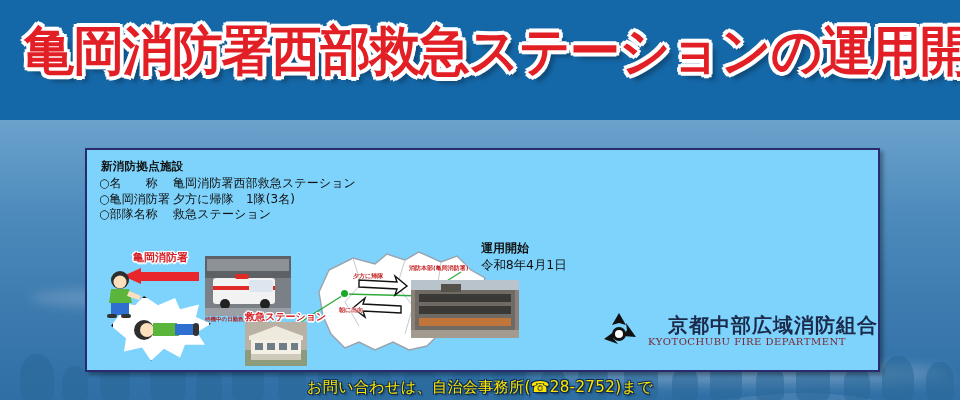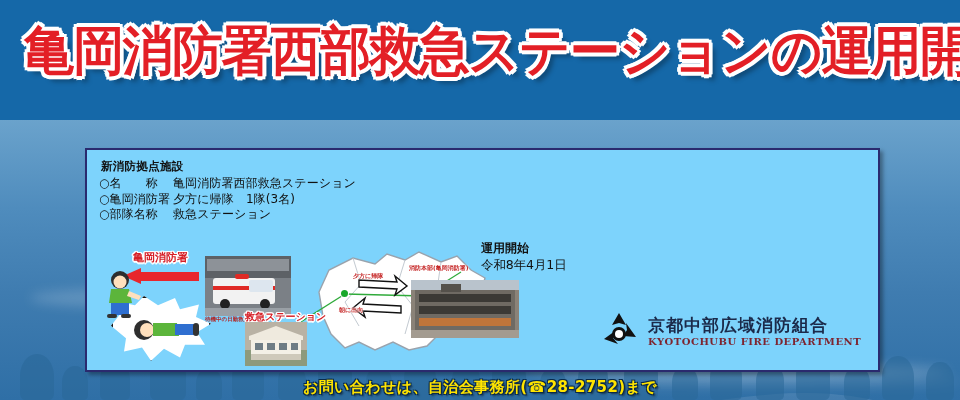--- a/index.html
+++ b/index.html
@@ -75,25 +75,25 @@
   .rt{position:absolute;left:394px;top:78px;width:392px;}
   .rt .sec{font-size:12px;font-weight:bold;color:#111;line-height:16px;}
   .rt .body{font-size:12.5px;color:#111;line-height:17px;letter-spacing:-.1px;}
   .rt .gap{height:12px;}
 
   
   .logo{position:absolute;left:512px;top:161px;display:flex;align-items:center;gap:9px;}
   .logo .mark{width:40px;height:40px;flex:0 0 40px;}
   .logo .txt .jp{
     font-family:"DejaVu Serif","Liberation Serif",serif;
-    font-size:17px;font-weight:bold;color:#1b2a4a;letter-spacing:1px;line-height:20px;
+    font-size:20px;font-weight:bold;color:#1b2a4a;letter-spacing:1px;line-height:20px;margin-left:20px;
   }
   .logo .txt .en{
     font-family:"DejaVu Serif","Liberation Serif",serif;
-    font-size:10px;font-weight:bold;color:#7d2530;letter-spacing:.5px;line-height:13px;
+    font-size:10px;font-weight:normal;color:#7d2530;letter-spacing:.5px;line-height:13px;
   }
 
   
   .illus{position:absolute;left:6px;top:98px;width:500px;height:122px;}
 
   .callout{
     position:absolute;font-size:11px;font-weight:bold;color:#d62027;
     white-space:nowrap;
     text-shadow:1.5px 0 0 #fff,-1.5px 0 0 #fff,0 1.5px 0 #fff,0 -1.5px 0 #fff,
                 1px 1px 0 #fff,-1px 1px 0 #fff,1px -1px 0 #fff,-1px -1px 0 #fff;
@@ -138,21 +138,21 @@
   .lbl-morn{left:38px;top:56px;}
   .lbl-hq{left:108px;top:14px;}
   .dot{position:absolute;width:7px;height:7px;border-radius:50%;background:#17a82a;box-shadow:0 0 0 1px #fff;}
 
   
   .bottombar{
     position:absolute;left:0;bottom:0;width:960px;height:26px;
     display:flex;align-items:center;justify-content:center;
   }
   .bottombar .t{
-    font-size:15px;font-weight:bold;color:#ffe400;letter-spacing:.4px;white-space:nowrap;
+    font-size:15px;font-weight:normal;color:#ffe400;letter-spacing:.4px;white-space:nowrap;
     text-shadow:1px 1px 0 #0a2a4a,-1px 1px 0 #0a2a4a,1px -1px 0 #0a2a4a,-1px -1px 0 #0a2a4a,
                 2px 2px 2px rgba(0,0,0,.5);
   }
 </style>
 </head>
 <body>
 
 <div id="stage">
 
   <div class="sky">

